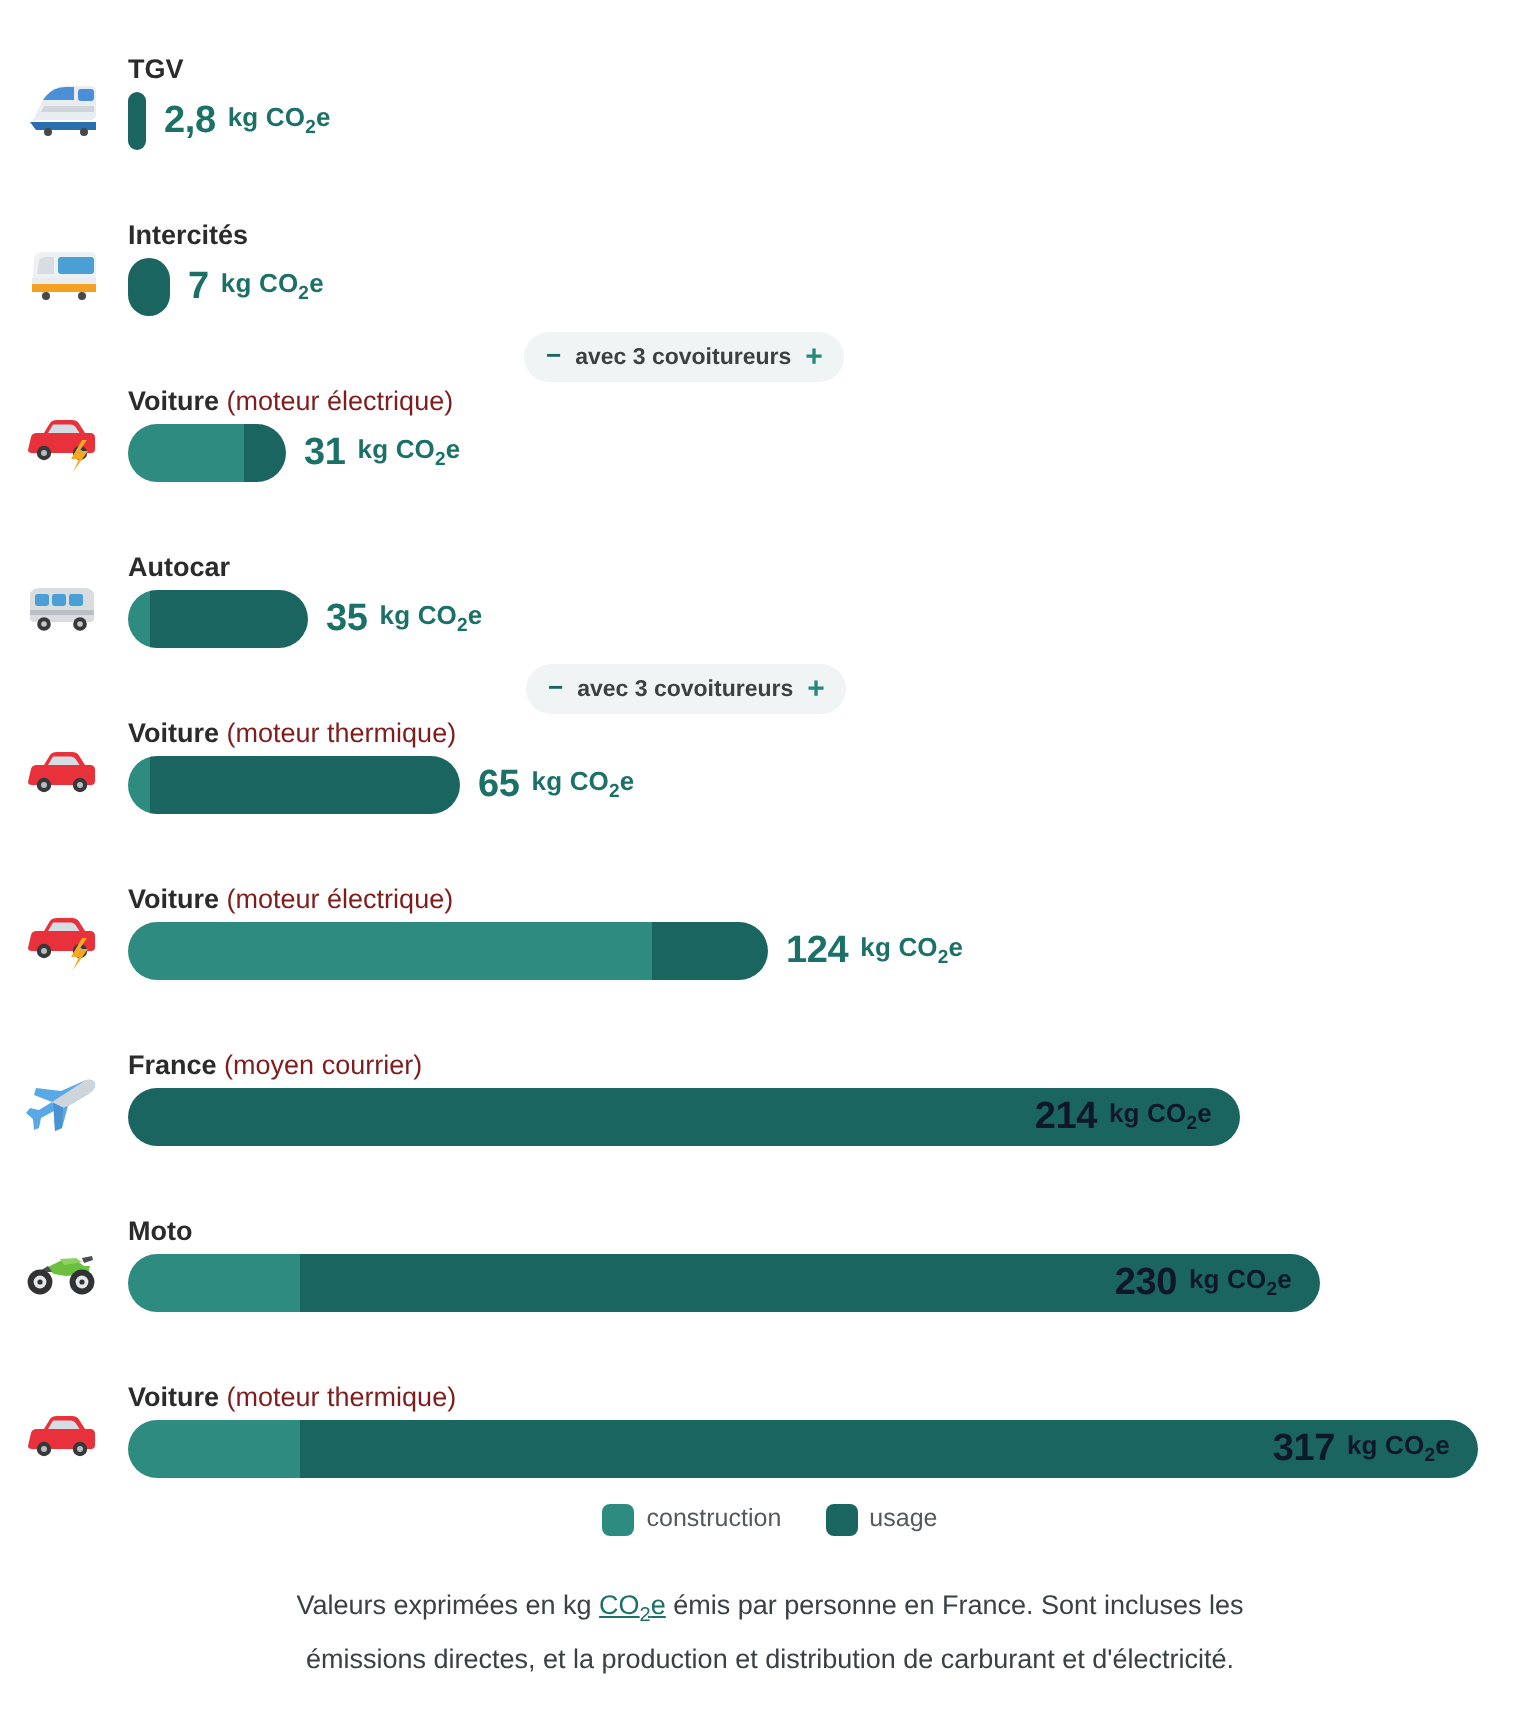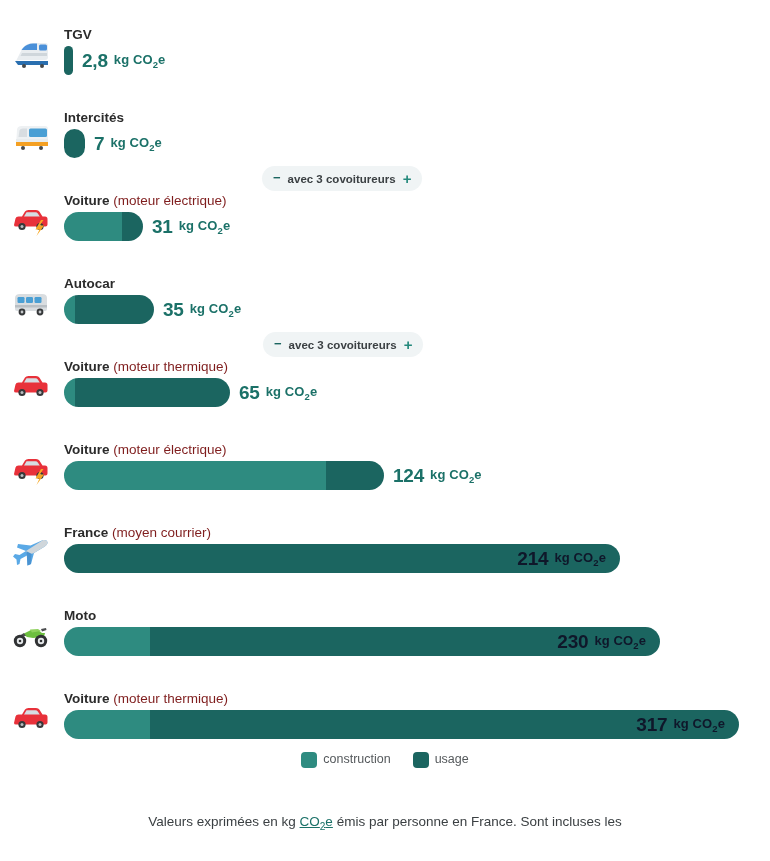--- a/index.html
+++ b/index.html
@@ -168,21 +168,21 @@
   }
   .legend-swatch {
     width: 16px;
     height: 16px;
     border-radius: 4px;
   }
 
   
   .footer {
     position: absolute;
-    top: 811px;
+    top: 792px;
     left: 0;
     width: 770px;
     text-align: center;
     font-size: 13.5px;
     line-height: 21px;
     color: #3b4043;
     padding: 0 60px;
   }
   .footer a {
     color: #1b7168;
@@ -428,14 +428,15 @@
       <div class="legend-item">
         <div class="legend-swatch" style="background: rgb(27, 101, 96);"></div>
         <span>usage</span>
       </div>
     </div>
 
   <div class="footer">
     <div>
       <span>Valeurs exprimées en kg </span><a href="#"><span>CO</span><sub>2</sub><span>e</span></a><span> émis par personne en France. Sont incluses les</span>
     </div>
+    <div>émissions directes, et la production et distribution de carburant et d'électricité.</div>
   </div>
 </div>
 
 </body></html>

